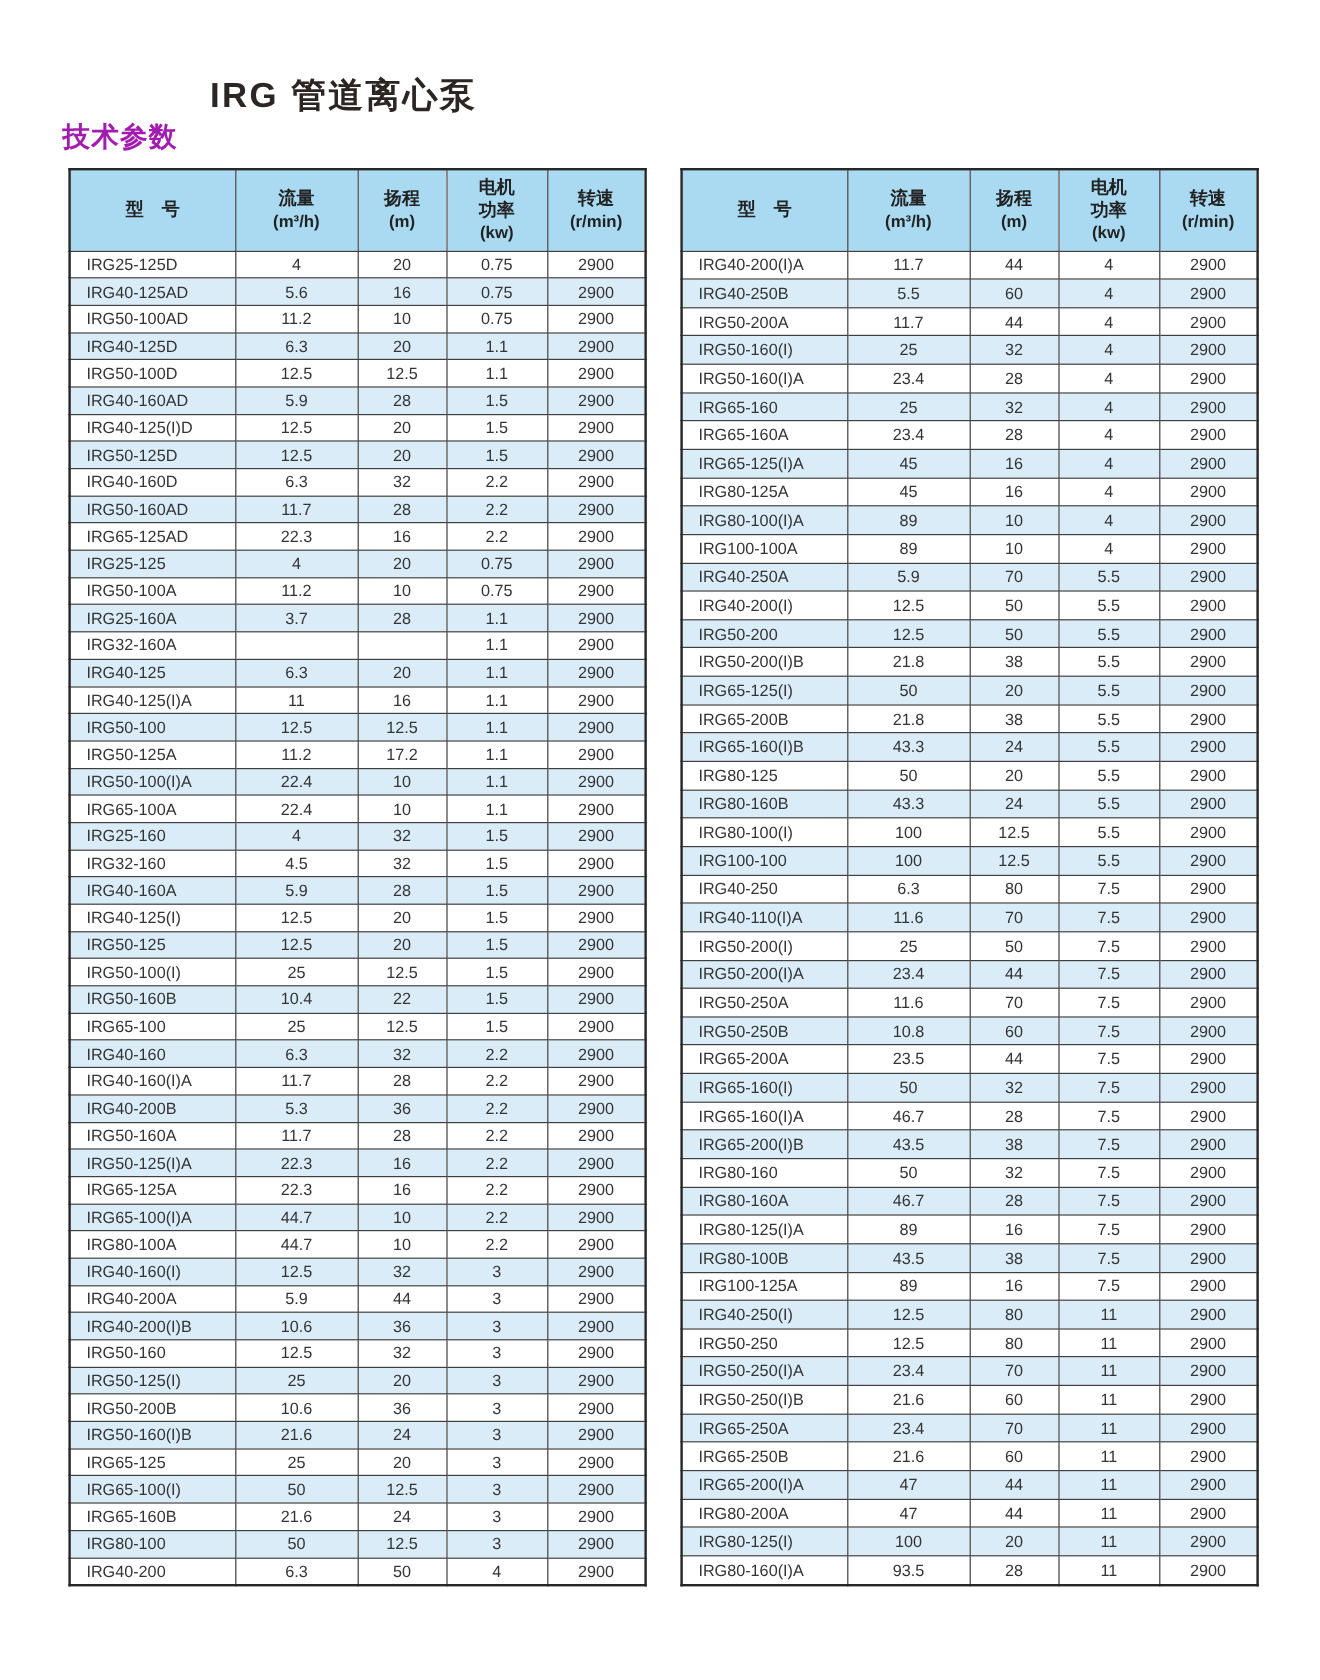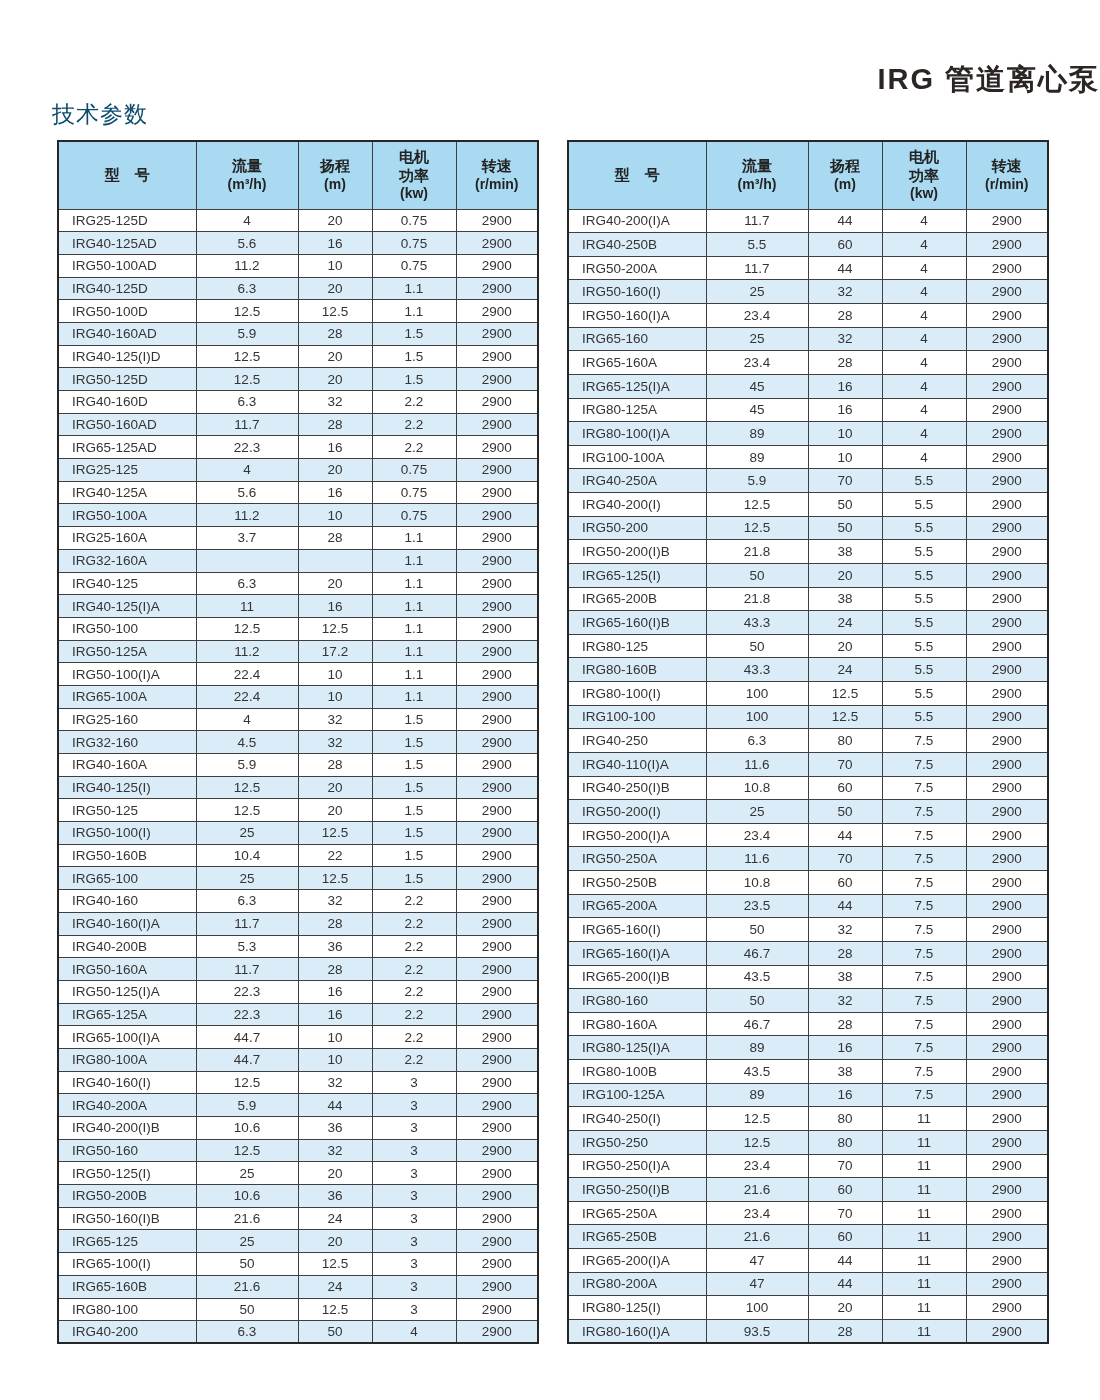--- a/index.html
+++ b/index.html
@@ -11,27 +11,27 @@
   }
   *{box-sizing:border-box;}
   html,body{margin:0;padding:0;}
   body{
     width:1100px;height:1400px;position:relative;
     background:#ffffff;color:var(--text);
     font-family:"Liberation Sans","DejaVu Sans",sans-serif;
   }
   .title{
     position:absolute;top:60px;left:0;width:100%;
-    padding-left:175px;text-align:right;
+    padding-left:175px;text-align:left;
     font-size:29px;font-weight:bold;letter-spacing:2px;color:#2b2523;
     white-space:nowrap;
   }
   .section-heading{
     position:absolute;top:99px;left:52px;
-    font-size:23px;font-weight:normal;letter-spacing:1px;color:#0c4a6e;
+    font-size:23px;font-weight:bold;letter-spacing:1px;color:#a21caf;
   }
   .tables{
     position:absolute;top:140px;left:57px;
     display:flex;gap:28px;
   }
   table.spec{
     border-collapse:collapse;table-layout:fixed;
     width:480px;
     border:2px solid var(--border-dark);
   }
@@ -174,27 +174,20 @@
           <td class="c-speed">2900</td>
         </tr>
         <tr>
           <td class="c-model">IRG25-125</td>
           <td class="c-flow">4</td>
           <td class="c-head">20</td>
           <td class="c-power">0.75</td>
           <td class="c-speed">2900</td>
         </tr>
         <tr>
-          <td class="c-model">IRG40-125A</td>
-          <td class="c-flow">5.6</td>
-          <td class="c-head">16</td>
-          <td class="c-power">0.75</td>
-          <td class="c-speed">2900</td>
-        </tr>
-        <tr>
           <td class="c-model">IRG50-100A</td>
           <td class="c-flow">11.2</td>
           <td class="c-head">10</td>
           <td class="c-power">0.75</td>
           <td class="c-speed">2900</td>
         </tr>
         <tr>
           <td class="c-model">IRG25-160A</td>
           <td class="c-flow">3.7</td>
           <td class="c-head">28</td>
@@ -643,27 +636,20 @@
           <td class="c-speed">2900</td>
         </tr>
         <tr>
           <td class="c-model">IRG40-110(I)A</td>
           <td class="c-flow">11.6</td>
           <td class="c-head">70</td>
           <td class="c-power">7.5</td>
           <td class="c-speed">2900</td>
         </tr>
         <tr>
-          <td class="c-model">IRG40-250(I)B</td>
-          <td class="c-flow">10.8</td>
-          <td class="c-head">60</td>
-          <td class="c-power">7.5</td>
-          <td class="c-speed">2900</td>
-        </tr>
-        <tr>
           <td class="c-model">IRG50-200(I)</td>
           <td class="c-flow">25</td>
           <td class="c-head">50</td>
           <td class="c-power">7.5</td>
           <td class="c-speed">2900</td>
         </tr>
         <tr>
           <td class="c-model">IRG50-200(I)A</td>
           <td class="c-flow">23.4</td>
           <td class="c-head">44</td>

